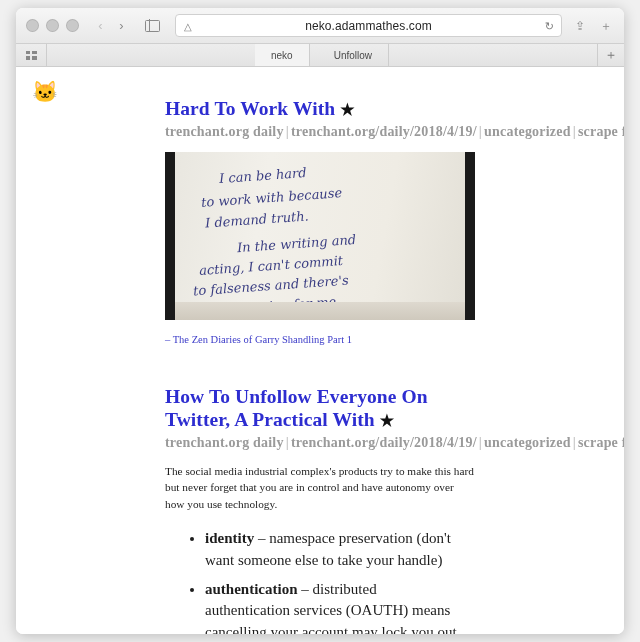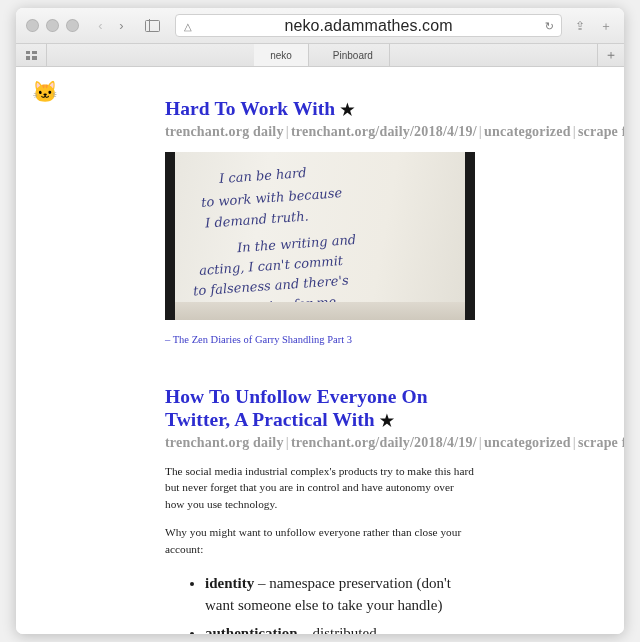--- a/index.html
+++ b/index.html
@@ -104,21 +104,21 @@
     background: #ffffff;
     border: 1px solid #d0d0d0;
     border-radius: 4px;
     display: flex;
     align-items: center;
     justify-content: center;
     position: relative;
     margin: 0 8px;
   }
   .url-text {
-    font-size: 16px;
+    font-size: 12px;
     color: #262626;
     letter-spacing: 0.1px;
   }
   .shield-icon {
     position: absolute;
     left: 8px;
     top: 50%;
     transform: translateY(-50%);
     color: #7d7d7d;
     font-size: 10px;
@@ -359,21 +359,21 @@
     <div class="tab-grid-btn">
       <span class="grid-glyph">
           <i></i>
           <i></i>
           <i></i>
           <i></i>
         </span>
     </div>
     <div class="tabs">
       <div class="tab active">neko</div>
-      <div class="tab">Pinboard</div>
+      <div class="tab">Unfollow</div>
     </div>
     <div class="tab-add">＋</div>
   </div>
 
   <div class="content">
 
     <div class="cat-logo">🐱</div>
 
     <div class="article-wrap">
 
@@ -391,34 +391,33 @@
             <span class="hw l1">I can be hard</span>
             <span class="hw l2">to work with because</span>
             <span class="hw l3">I demand truth.</span>
             <span class="hw l4">In the writing and</span>
             <span class="hw l5">acting, I can't commit</span>
             <span class="hw l6">to falseness and there's</span>
             <span class="hw l7">no passion for me.</span>
           </div>
         </div>
 
-        <div class="caption">– The Zen Diaries of Garry Shandling Part 3</div>
+        <div class="caption">– The Zen Diaries of Garry Shandling Part 1</div>
       </article>
 
       <article>
         <h1 class="post-title second">
           <span>How To Unfollow Everyone On Twitter, A Practical With</span>
           <span class="star">★</span>
         </h1>
         <div class="meta">
           <span>trenchant.org daily</span><span class="sep">|</span><span>trenchant.org/daily/2018/4/19/</span><span class="sep">|</span><span>uncategorized</span><span class="sep">|</span><span>scrape full text</span>
         </div>
 
         <p class="body">The social media industrial complex's products try to make this hard but never forget that you are in control and have autonomy over how you use technology.</p>
-        <p class="body">Why you might want to unfollow everyone rather than close your account:</p>
 
         <ul class="bullets">
           <li>
             <b>identity</b><span> – namespace preservation (don't want someone else to take your handle)</span>
           </li>
           <li>
             <b>authentication</b><span> – distributed authentication services (OAUTH) means cancelling your account may lock you out of other services</span>
           </li>
         </ul>
       </article>

